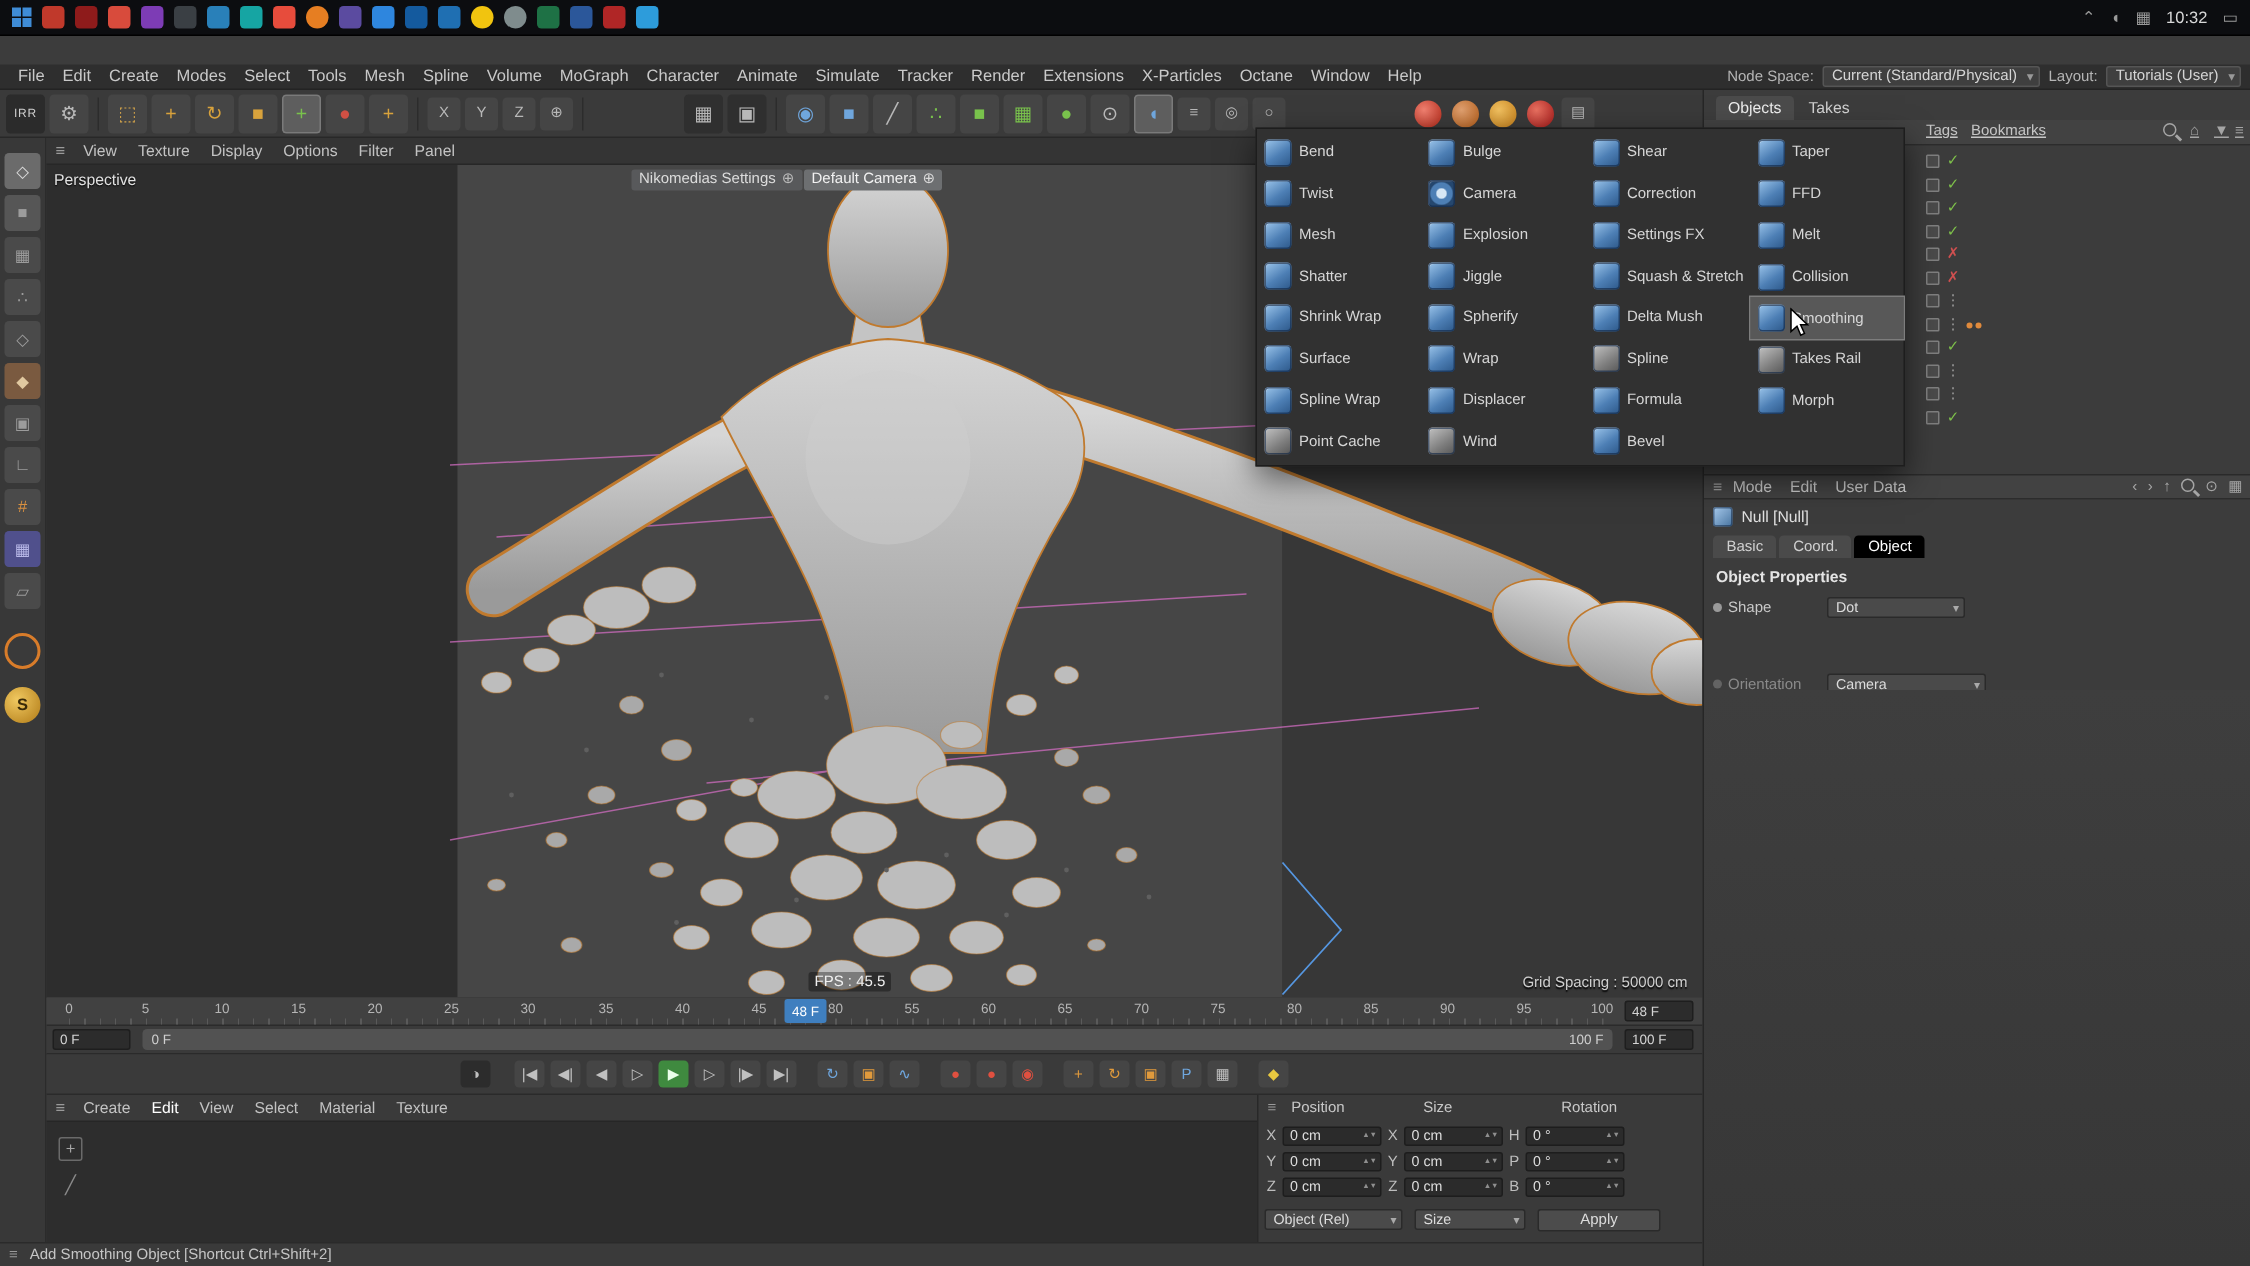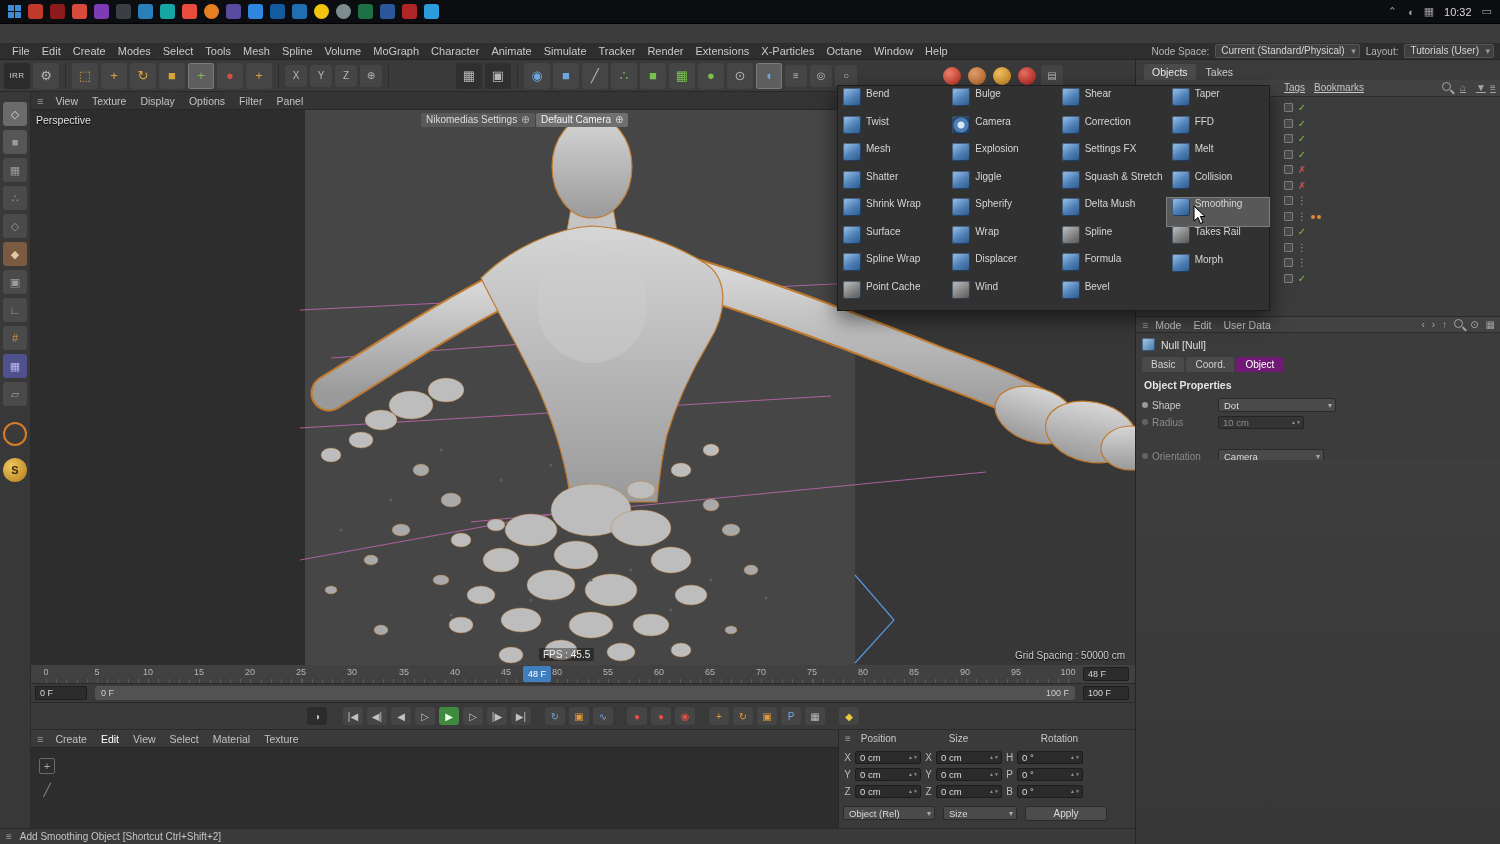--- a/index.html
+++ b/index.html
@@ -111,36 +111,36 @@
   .mk-orangedots{width:10px;height:4px;position:relative;}
   .mk-orangedots::before,.mk-orangedots::after{content:"";position:absolute;width:4px;height:4px;border-radius:50%;background:#e08a3c;top:0;}
   .mk-orangedots::after{left:6px;}
   .am-head{position:absolute;left:0;top:256px;width:365px;height:17px;background:#424242;border-top:1px solid #2a2a2a;border-bottom:1px solid #2c2c2c;display:flex;align-items:center;gap:2px;padding:0 6px;font-size:10.5px;}
   .am-head .mi{padding:0 5px;color:#c8c8c8;}
   .am-ic{margin-left:auto;display:flex;gap:7px;color:#a5a5a5;font-size:10px;}
   .objrow{position:absolute;left:6px;top:278px;display:flex;align-items:center;gap:6px;font-size:10.5px;color:#e0e0e0;}
   .nullic{width:13px;height:13px;border-radius:2px;background:linear-gradient(135deg,#aacdef,#47739f);box-shadow:inset 0 0 0 1px rgba(10,30,60,.5);}
   .amtabs{position:absolute;left:6px;top:297px;display:flex;gap:2px;}
   .amtab{height:15px;padding:0 9px;display:flex;align-items:center;background:#4a4a4a;border-radius:3px 3px 0 0;font-size:10px;color:#d0d0d0;}
-  .amtab.on{background:#701a75;color:#ffffff;}
+  .amtab.on{background:#000000;color:#ffffff;}
   .amsec{position:absolute;left:8px;top:319px;font-size:10.5px;font-weight:bold;color:#e4e4e4;}
   .amrow{position:absolute;left:6px;width:352px;height:16px;display:flex;align-items:center;gap:4px;font-size:10px;}
   .amdot{width:6px;height:6px;border-radius:50%;background:#9a9a9a;flex:0 0 6px;}
   .amdot.dim{background:#636363;}
   .amlab{width:62px;color:#c9c9c9;}
   .amlab.dim{color:#8a8a8a;}
   .amfld{width:86px;height:13px;background:#343434;border:1px solid #242424;border-radius:2px;color:#8a8a8a;display:flex;align-items:center;padding:0 2px 0 4px;font-size:9.5px;}
   .am-fill{position:absolute;left:0;top:400px;width:365px;height:384px;background:linear-gradient(#3e3e3e,#373737);}
 
   
   .dmenu{position:absolute;left:837px;top:85px;width:433px;height:226px;background:#313131;border:1px solid #1d1d1d;
      box-shadow:0 8px 20px rgba(0,0,0,.55);display:flex;z-index:50;padding:2px 0;}
   .dcol{width:110px;display:flex;flex-direction:column;}
   .dcol:last-child{width:103px;}
-  .ditem{height:27.6px;display:flex;gap:5px;padding:0 5px;color:#d6d6d6;font-size:10px;white-space:nowrap;}
+  .ditem{height:27.6px;display:flex;align-items:center;gap:5px;padding:0 5px;color:#d6d6d6;font-size:10px;white-space:nowrap;}
   .ditem.hl{background:#585858;outline:1px solid #7d7d7d;}
   .dicon{width:18px;height:18px;border-radius:3px;flex:0 0 18px;
      background:linear-gradient(145deg,#9ec7ec,#4d7fb5 55%,#2c5788);
      box-shadow:inset 0 0 0 1px rgba(18,40,70,.65), inset 1px 1px 0 rgba(255,255,255,.35);}
   .dicon.cam{background:radial-gradient(circle at 50% 50%,#d7e7f5 0 3px,#4d7fb5 4px 7px,#25476e 8px);}
   .dicon.gray{background:linear-gradient(145deg,#c4c4c4,#7e7e7e 60%,#565656);}
 
   .cursor{position:absolute;left:1193px;top:205px;z-index:100;}
   .mag{width:9px;height:9px;border:1.5px solid #a5a5a5;border-radius:50%;position:relative;display:inline-block;}
   .mag::after{content:"";position:absolute;width:5px;height:1.5px;background:#a5a5a5;transform:rotate(45deg);left:7px;top:8px;}
@@ -620,29 +620,21 @@
     <div class="amtabs">
       <span class="amtab">Basic</span>
       <span class="amtab">Coord.</span>
       <span class="amtab on">Object</span>
     </div>
     <div class="amsec">Object Properties</div>
 
     <div class="amrow" style="top:337px">
       <span class="amdot"></span>
       <span class="amlab">Shape</span>
-      <span class="drop" style="width:118px">Dot</span>
-    </div>
-    <div class="amrow" style="top:354px">
-      <span class="amdot dim"></span>
-      <span class="amlab dim">Radius</span>
-      <span class="amfld">
-          <span>10 cm</span>
-          <span class="spin" style="margin-left:auto">▲▼</span>
-        </span>
+      <span class="drop" style="width:92px">Dot</span>
     </div>
     <div class="amrow" style="top:388px">
       <span class="amdot dim"></span>
       <span class="amlab dim">Orientation</span>
       <span class="drop" style="width:106px">Camera</span>
     </div>
     <div class="am-fill"></div>
   </div>
 
   <div class="dmenu">

